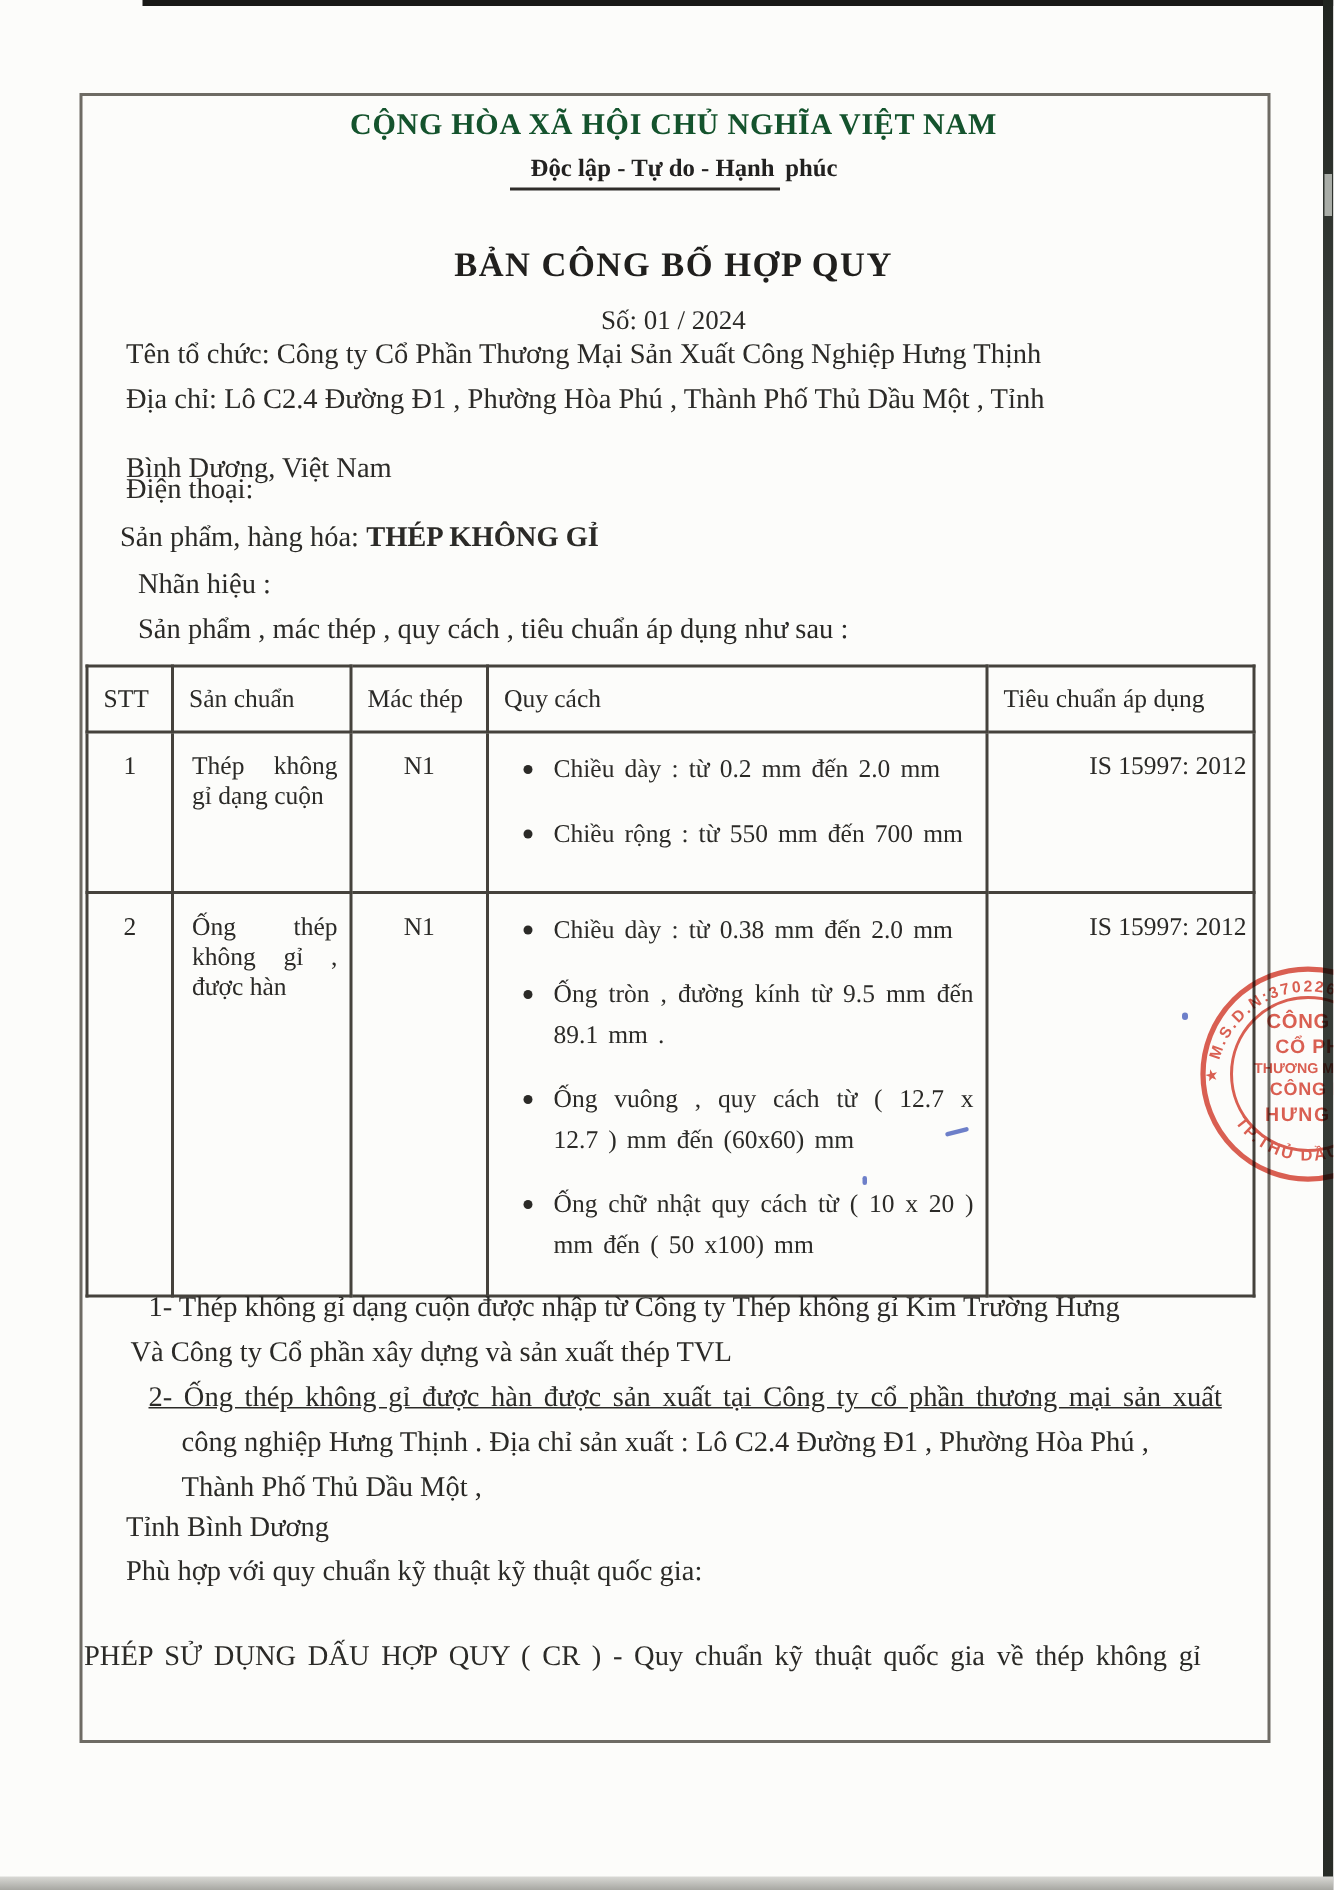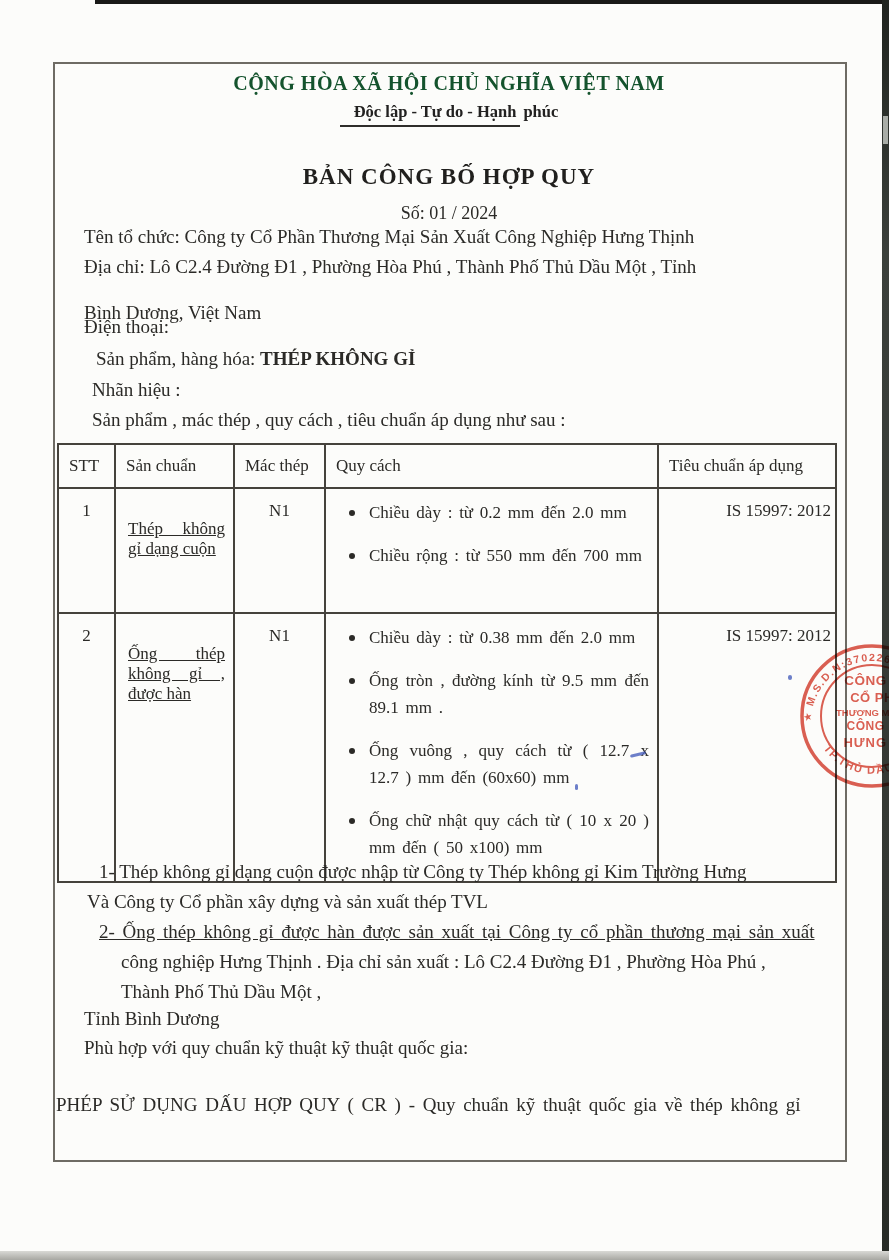--- a/index.html
+++ b/index.html
@@ -32,21 +32,21 @@
   
   .line{position:absolute;font-size:19px;white-space:nowrap;}
   .bold{font-weight:bold;}
   
   table.spec{position:absolute;left:57px;top:443px;width:778px;
     border-collapse:collapse;table-layout:fixed;font-size:17px;color:#2b2a27;}
   table.spec th,table.spec td{border:2px solid #45423c;vertical-align:top;font-weight:normal;}
   table.spec th{height:38px;vertical-align:middle;text-align:left;padding:2px 10px;}
   th.h-stt{text-align:center;padding:2px 2px;}
   td.c-stt{text-align:center;padding-top:12px;height:auto;}
-  td.c-sp{padding:30px 8px 4px 12px;text-align:justify;text-decoration:underline;}
+  td.c-sp{padding:12px 8px 4px 12px;text-align:justify;}
   td.c-mt{text-align:center;padding-top:12px;}
   td.c-qc{padding:10px 8px 4px 16px;}
   td.c-tc{padding:12px 4px 4px 10px;text-align:right;}
   .r1 td{height:89px;}
   .r2 td{height:232px;}
   ul.bullets{margin:0;padding:0;list-style:none;}
   ul.bullets li{position:relative;padding-left:27px;margin:0 0 16px 0;
     text-align:justify;word-spacing:2.5px;line-height:27px;}
   ul.bullets li::before{content:"";position:absolute;left:7px;top:11px;width:6px;height:6px;
     border-radius:50%;background:#2b2a27;}
@@ -83,21 +83,21 @@
     <div class="national-title">CỘNG HÒA XÃ HỘI CHỦ NGHĨA VIỆT NAM</div>
     <div class="motto"><span class="u">Độc lập - Tự do - Hạnh</span><span class="tail">phúc</span></div>
     <div class="doc-title">BẢN CÔNG BỐ HỢP QUY</div>
     <div class="doc-number">Số: 01 / 2024</div>
   </div>
 
   <div class="line" style="left:84px;top:226px;">Tên tổ chức: Công ty Cổ Phần Thương Mại Sản Xuất Công Nghiệp Hưng Thịnh</div>
   <div class="line" style="left:84px;top:256px;">Địa chỉ: Lô C2.4 Đường Đ1 , Phường Hòa Phú , Thành Phố Thủ Dầu Một , Tỉnh</div>
   <div class="line" style="left:84px;top:302px;text-align:center;">Bình Dương, Việt Nam</div>
   <div class="line" style="left:84px;top:316px;">Điện thoại:</div>
-  <div class="line" style="left:96px;top:348px;"><span>Sản phẩm, hàng hóa: </span><span class="bold">THÉP KHÔNG GỈ</span></div>
+  <div class="line" style="left:80px;top:348px;"><span>Sản phẩm, hàng hóa: </span><span class="bold">THÉP KHÔNG GỈ</span></div>
   <div class="line" style="left:92px;top:379px;">Nhãn hiệu :</div>
   <div class="line" style="left:92px;top:409px;">Sản phẩm , mác thép , quy cách , tiêu chuẩn áp dụng như sau :</div>
 
   <table class="spec">
     <colgroup>
       <col style="width:57px">
         <col style="width:119px">
         <col style="width:91px">
         <col style="width:333px">
         <col style="width:178px">

